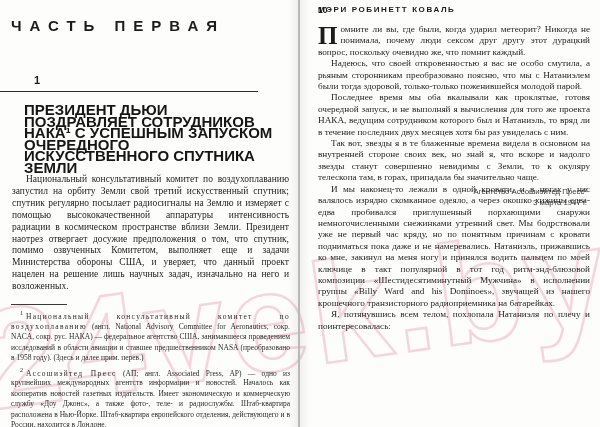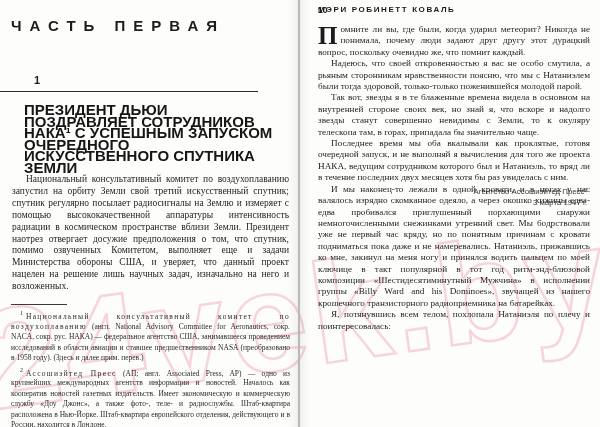--- a/index.html
+++ b/index.html
@@ -112,22 +112,22 @@
   <div class="spine-shade"></div>
   <div class="spine"></div>
 
   <div>
     <div class="r-header">
       <span class="pagenum">10</span>
       <span class="running-header">МЭРИ РОБИНЕТТ КОВАЛЬ</span>
     </div>
 
     <div class="r-body">
-      <p class="first"><span class="drop-cap">П</span><span>омните ли вы, где были, когда ударил метеорит? Никогда не понимала, почему люди задают друг другу этот дурацкий вопрос, поскольку очевидно же, что помнит каждый.</span></p>
-      <p>Надеюсь, что своей откровенностью я вас не особо смутила, а рьяным сторонникам нравственности поясню, что мы с Натаниэлем были тогда здоровой, только-только поженившейся молодой парой.</p>
+      <p class="first"><span class="drop-cap">П</span><span>омните ли вы, где были, когда ударил метеорит? Никогда не понимала, почему люди сексом друг другу этот дурацкий вопрос, поскольку очевидно же, что помнит каждый.</span></p>
+      <p>Надеюсь, что своей откровенностью я вас не особо смутила, а рьяным сторонникам преобразовано поясню, что мы с Натаниэлем были тогда здоровой, только-только поженившейся молодой парой.</p>
+      <p>Последнее время мы оба вкалывали как проклятые, готовя очередной запуск, и не выполняй я вычисления для того же проекта НАКА, ведущим сотрудником которого был и Натаниэль, то вряд ли в течение последних двух месяцев хотя бы раз увиделась с ним.</p>
       <p>Так вот, звезды я в те блаженные времена видела в основном на внутренней стороне своих век, но знай я, что вскоре и надолго звезды станут совершенно невидимы с Земли, то к окуляру телескопа там, в горах, припадала бы значительно чаще.</p>
-      <p>Последнее время мы оба вкалывали как проклятые, готовя очередной запуск, и не выполняй я вычисления для того же проекта НАКА, ведущим сотрудником которого был и Натаниэль, то вряд ли в течение последних двух месяцев хотя бы раз увиделась с ним.</p>
       <p>И мы наконец-то лежали в одной кровати, и в ногах у нас валялось изрядно скомканное одеяло, а через окошко хижины едва-едва пробивался приглушенный порхающими снаружи немногочисленными снежинками утренний свет. Мы бодрствовали уже не первый час кряду, но по понятным причинам с кровати подниматься пока даже и не намеревались. Натаниэль, прижавшись ко мне, закинул на меня ногу и принялся водить пальцем по моей ключице в такт популярной в тот год ритм-энд-блюзовой композиции «Шестидесятиминутный Мужчина» в исполнении группы «Billy Ward and his Dominoes», звучащей из нашего крошечного транзисторного радиоприемника на батарейках.</p>
       <p>Я, потянувшись всем телом, похлопала Натаниэля по плечу и поинтересовалась:</p>
     </div>
   </div>
 
 </div>
 
 </body></html>

